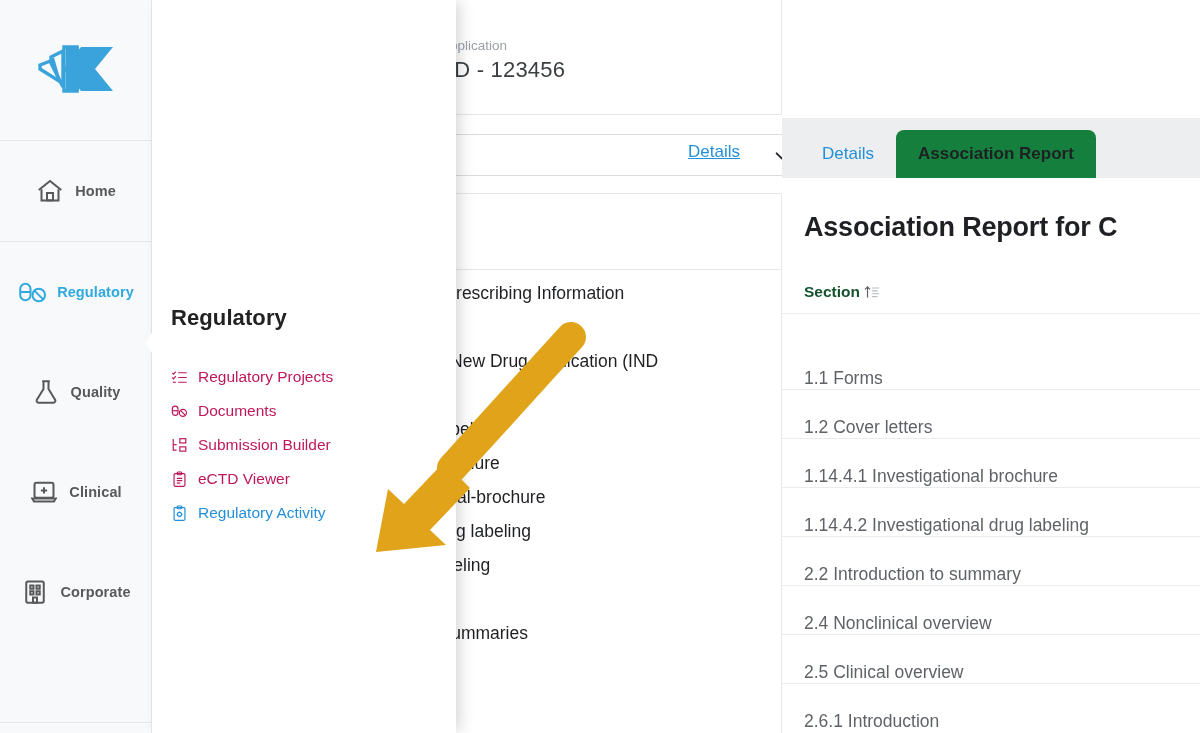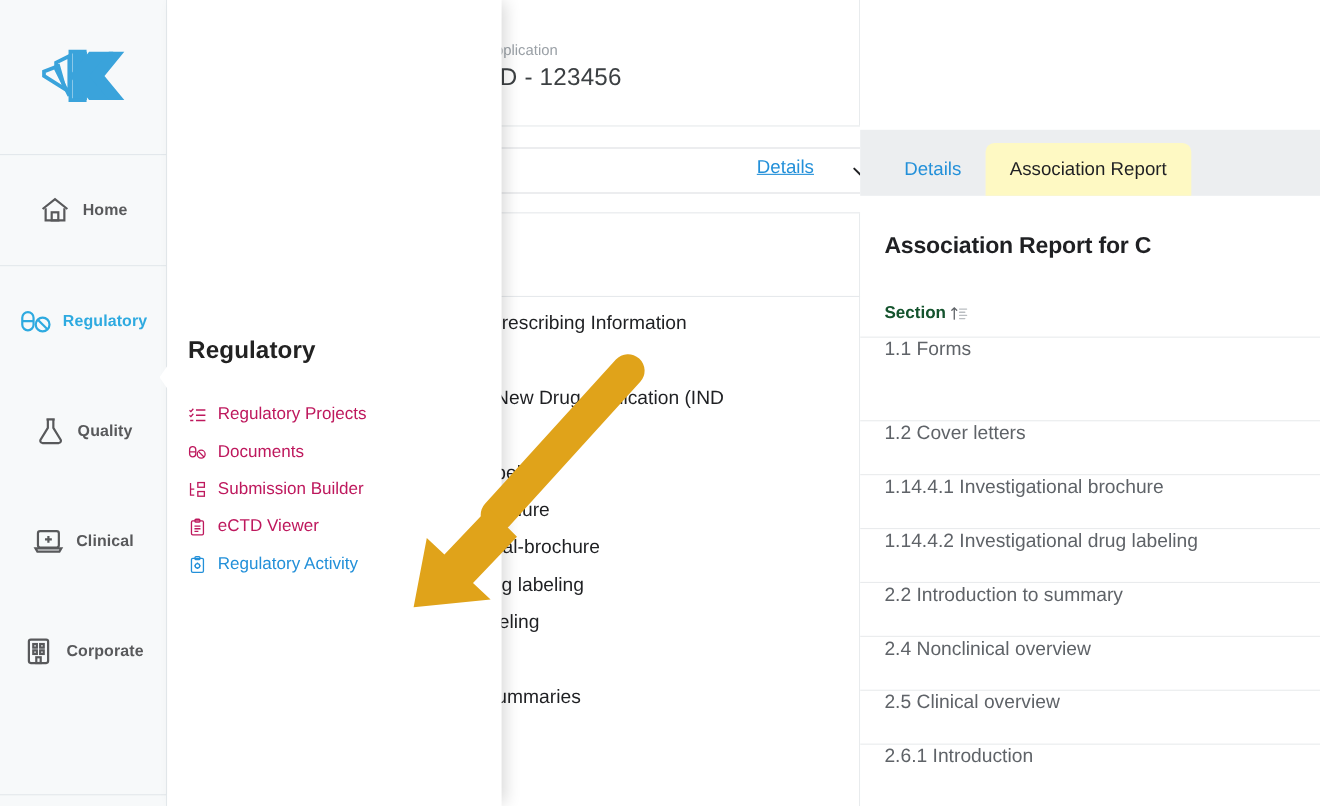--- a/index.html
+++ b/index.html
@@ -121,37 +121,37 @@
   #right-top { height: 118px; background: #ffffff; }
   #tabstrip {
     position: relative; height: 60px; background: #eceef0;
     display: flex; align-items: flex-end; padding-left: 18px;
   }
   .rtab {
     height: 48px; display: flex; align-items: center; padding: 0 22px;
     font-size: 17px; color: #2390d9;
   }
   .rtab.active {
-    background: #fef9c3; color: #1f2023; font-weight: 400;
+    background: #15803d; color: #1f2023; font-weight: 700;
     border-radius: 8px 8px 0 0;
   }
   #report-title {
     margin: 34px 0 0 22px;
-    font-size: 21px; font-weight: 700; color: #1f2023;
+    font-size: 27px; font-weight: 700; color: #1f2023;
     white-space: nowrap; letter-spacing: -.2px;
   }
   #col-header {
     margin: 40px 0 0 22px;
     font-size: 15.5px; font-weight: 700; color: #14532d;
     display: flex; align-items: center; gap: 4px;
   }
   #sort-ico { width: 16px; height: 16px; display: block; }
   #sec-list { margin-top: 12px; }
   .sec-row {
-    height: 49px; display: flex; align-items: flex-start;
+    height: 49px; display: flex; align-items: flex-end;
     padding-left: 22px; border-top: 1px solid #e9ebed;
     font-size: 17.5px; color: #5f6368; white-space: nowrap;
   }
   .sec-row.tall { height: 76px; }
 
   
   #arrow-layer {
     position: absolute; left: 0; top: 0; width: 1200px; height: 733px;
     z-index: 9; pointer-events: none;
   }

